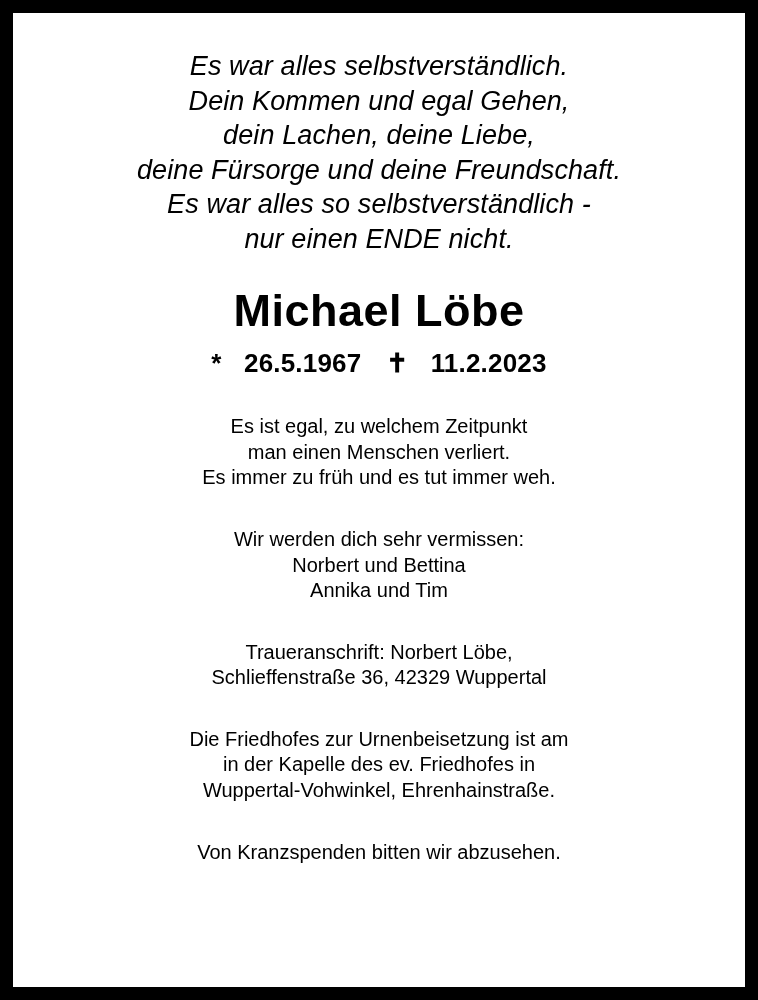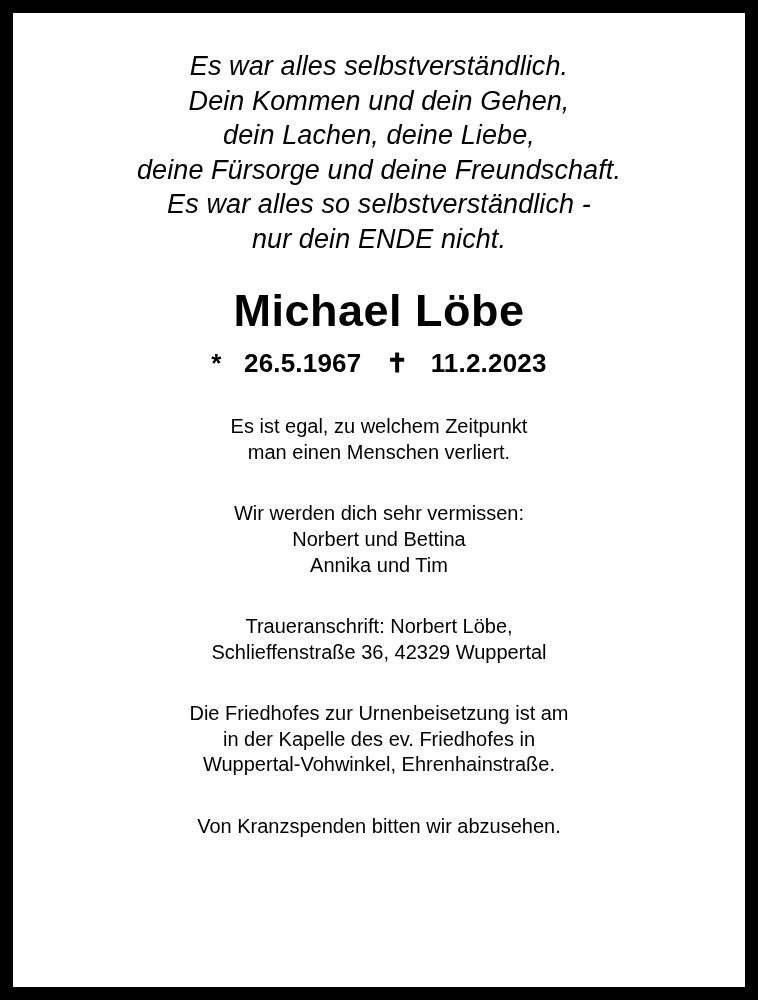--- a/index.html
+++ b/index.html
@@ -72,42 +72,43 @@
 </style>
 </head>
 <body>
 
 <div class="obituary">
   <div class="inner-frame">
     <div class="content">
 
       <div class="verse-top">
         <span class="line">Es war alles selbstverständlich.</span>
-        <span class="line">Dein Kommen und dein Gehen,</span>
+        <span class="line">Dein Kommen und egal Gehen,</span>
         <span class="line">dein Lachen, deine Liebe,</span>
         <span class="line">deine Fürsorge und deine Freundschaft.</span>
         <span class="line">Es war alles so selbstverständlich -</span>
-        <span class="line">nur dein ENDE nicht.</span>
+        <span class="line">nur einen ENDE nicht.</span>
       </div>
 
       <div class="name">Michael Löbe</div>
 
       <div class="dates">
         <span>*</span>
         <span>&nbsp;</span>
         <span>26.5.1967</span>
         <span class="sep"></span>
         <span>✝</span>
         <span>&nbsp;</span>
         <span>11.2.2023</span>
       </div>
 
       <div class="block verse-middle">
         <span class="line">Es ist egal, zu welchem Zeitpunkt</span>
         <span class="line">man einen Menschen verliert.</span>
+        <span class="line">Es immer zu früh und es tut immer weh.</span>
       </div>
 
       <div class="block mourners">
         <span class="line">Wir werden dich sehr vermissen:</span>
         <span class="line">Norbert und Bettina</span>
         <span class="line">Annika und Tim</span>
       </div>
 
       <div class="block address">
         <span class="line">Traueranschrift: Norbert Löbe,</span>

